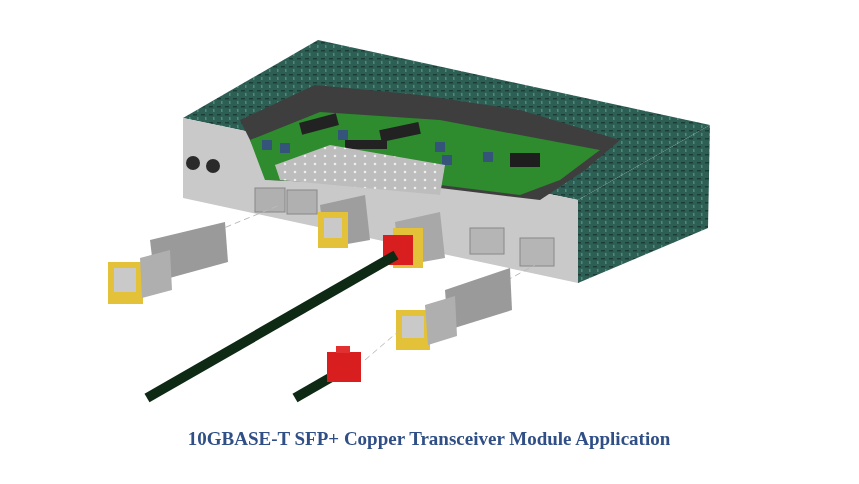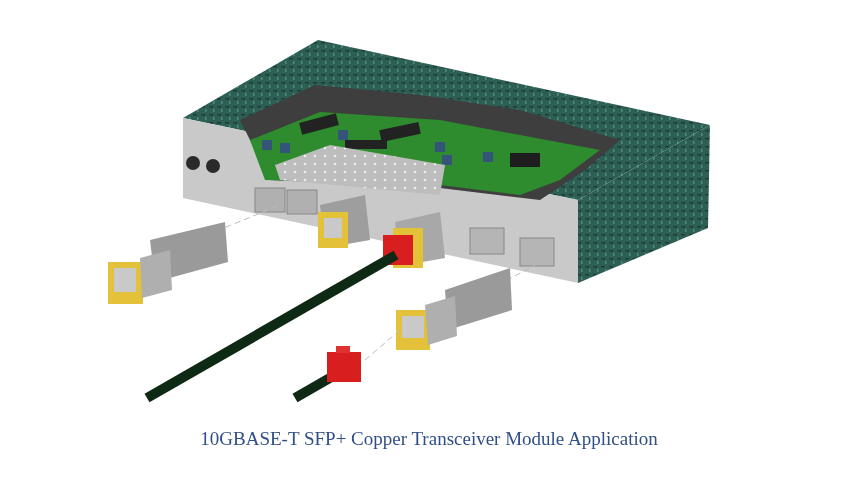--- a/index.html
+++ b/index.html
@@ -1,20 +1,20 @@
 <!DOCTYPE html>
 <html><head>
 <meta charset="utf-8">
 <style>
   html, body { margin: 0; padding: 0; background: #ffffff; }
   body { width: 859px; height: 484px; position: relative; overflow: hidden; font-family: "Liberation Serif", serif; }
   #scene { position: absolute; left: 0; top: 0; width: 859px; height: 484px; }
   .caption {
     position: absolute; left: 0; width: 858px; top: 428px; text-align: center;
-    font-family: "Liberation Serif", serif; font-weight: normal; font-size: 19px;
+    font-family: "Liberation Serif", serif; font-weight: bold; font-size: 19px;
   }
 </style>
 </head>
 <body>
 
 <svg id="scene" viewBox="0 0 859 484" xmlns="http://www.w3.org/2000/svg">
   <defs>
     <pattern id="mesh" width="8" height="8" patternUnits="userSpaceOnUse">
       <rect width="8" height="8" fill="#2E5F55"></rect>
       <rect x="1" y="2" width="4" height="1.5" fill="#1C3D36"></rect>

